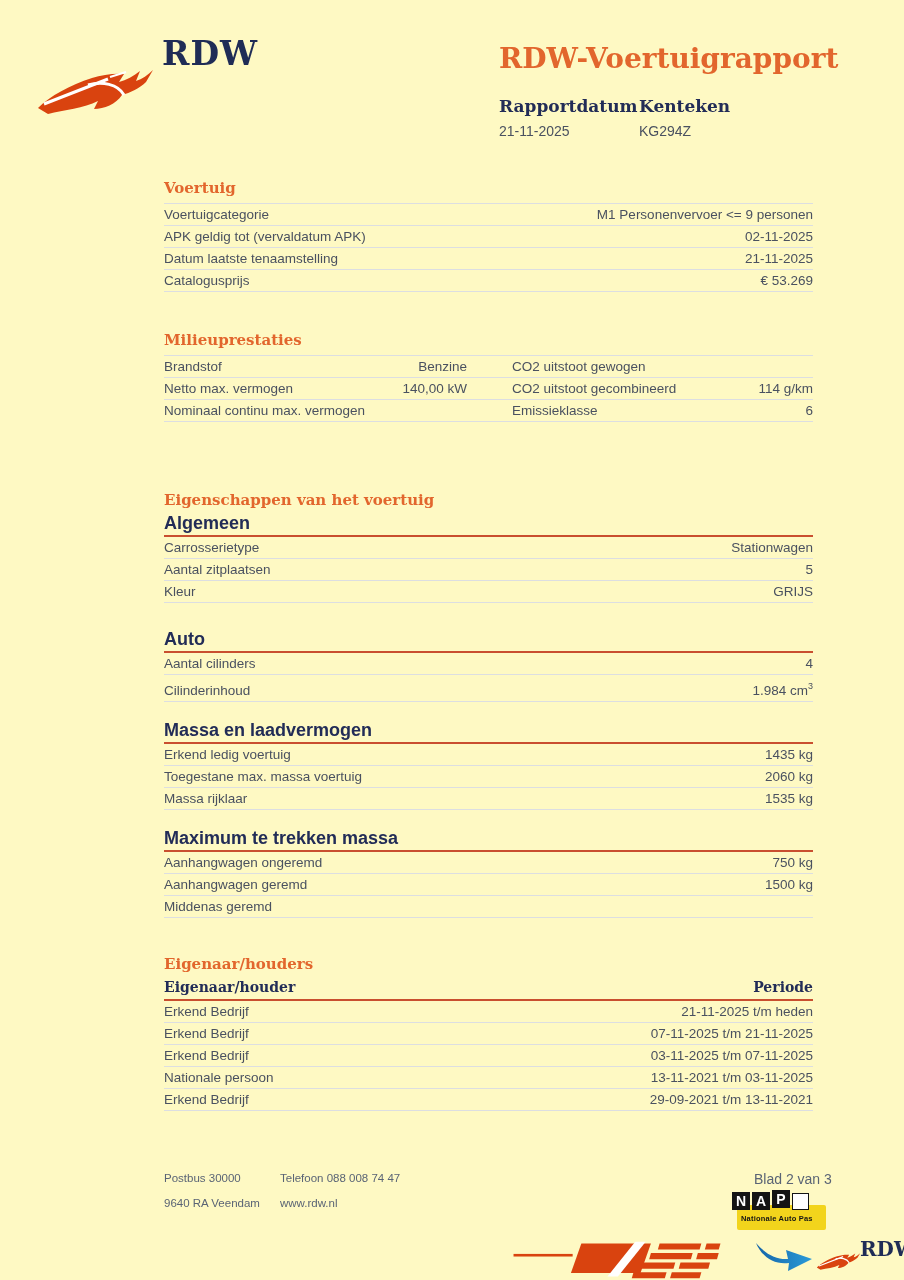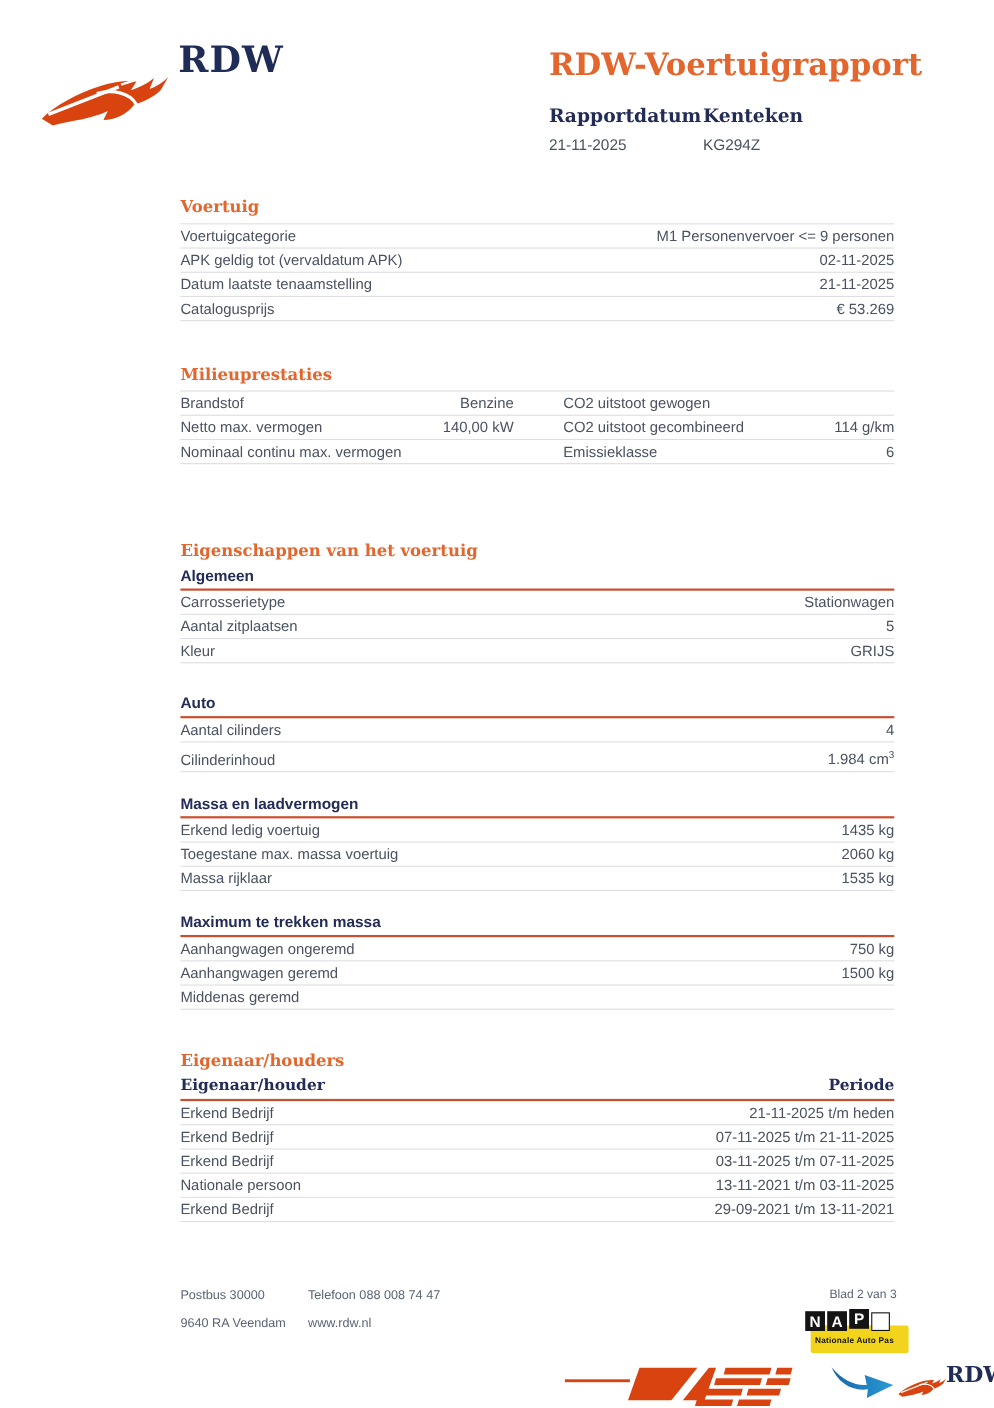--- a/index.html
+++ b/index.html
@@ -1,18 +1,18 @@
 <!DOCTYPE html>
 <html><head>
 <meta charset="utf-8">
 <style>
   html,body { margin:0; padding:0; background:#e8e8e8; }
   .page {
     position:relative; width:904px; height:1280px; margin:0 auto;
-    background:#ffffff; overflow:hidden;
+    background:#fef9c3; overflow:hidden;
     font-family:"Liberation Sans", sans-serif; color:#4a5160;
   }
 
   
   .feather-logo { position:absolute; left:36px; top:52px; width:122px; height:64px; }
   .wordmark {
     position:absolute; left:162px; top:34px;
     font-family:"DejaVu Serif", serif; font-weight:bold; font-size:33px;
     color:#1f2c56; letter-spacing:1px;
   }
@@ -30,21 +30,21 @@
   .meta-value { font-size:14px; color:#4a5160; }
 
   
   .content { position:absolute; left:164px; top:180px; width:649px; }
 
   h2.sec {
     margin:0 0 6px 0; font-family:"DejaVu Serif", serif; font-weight:bold;
     font-size:15px; line-height:17px; color:#e2662d;
   }
   h3.sub {
-    margin:0; font-size:14px; line-height:16px; font-weight:bold;
+    margin:0; font-size:18px; line-height:16px; font-weight:bold;
     color:#222c57; padding-bottom:4px; border-bottom:2px solid #c94f2f;
   }
   .rows { border-top:1px solid #dcdee1; }
   .row {
     display:flex; justify-content:space-between; align-items:baseline;
     padding:4px 0 3px 0; border-bottom:1px solid #dcdee1;
     font-size:13.5px; line-height:14px; min-height:14px;
   }
   .row .label { text-align:left; }
   .row .value { text-align:right; white-space:nowrap; }
@@ -74,21 +74,21 @@
   }
 
   
   .footer-contact {
     position:absolute; left:164px; top:1172px;
     display:grid; grid-template-columns:116px auto; row-gap:13px;
     font-size:11.5px; color:#5a6475;
   }
   .page-number {
     position:absolute; left:754px; top:1171px;
-    font-size:11px; color:#5a6475;
+    font-size:14px; color:#5a6475;
   }
 
   .nap { position:absolute; left:732px; top:1192px; width:94px; height:38px; }
   .nap-yellow {
     position:absolute; left:5px; top:13px; width:89px; height:25px;
     background:#f2d41c; border-radius:2px;
   }
   .nap-tiles { position:absolute; left:0; top:0; display:flex; gap:2px; }
   .nap-tile {
     width:18px; height:18px; background:#141414; color:#ffffff;

